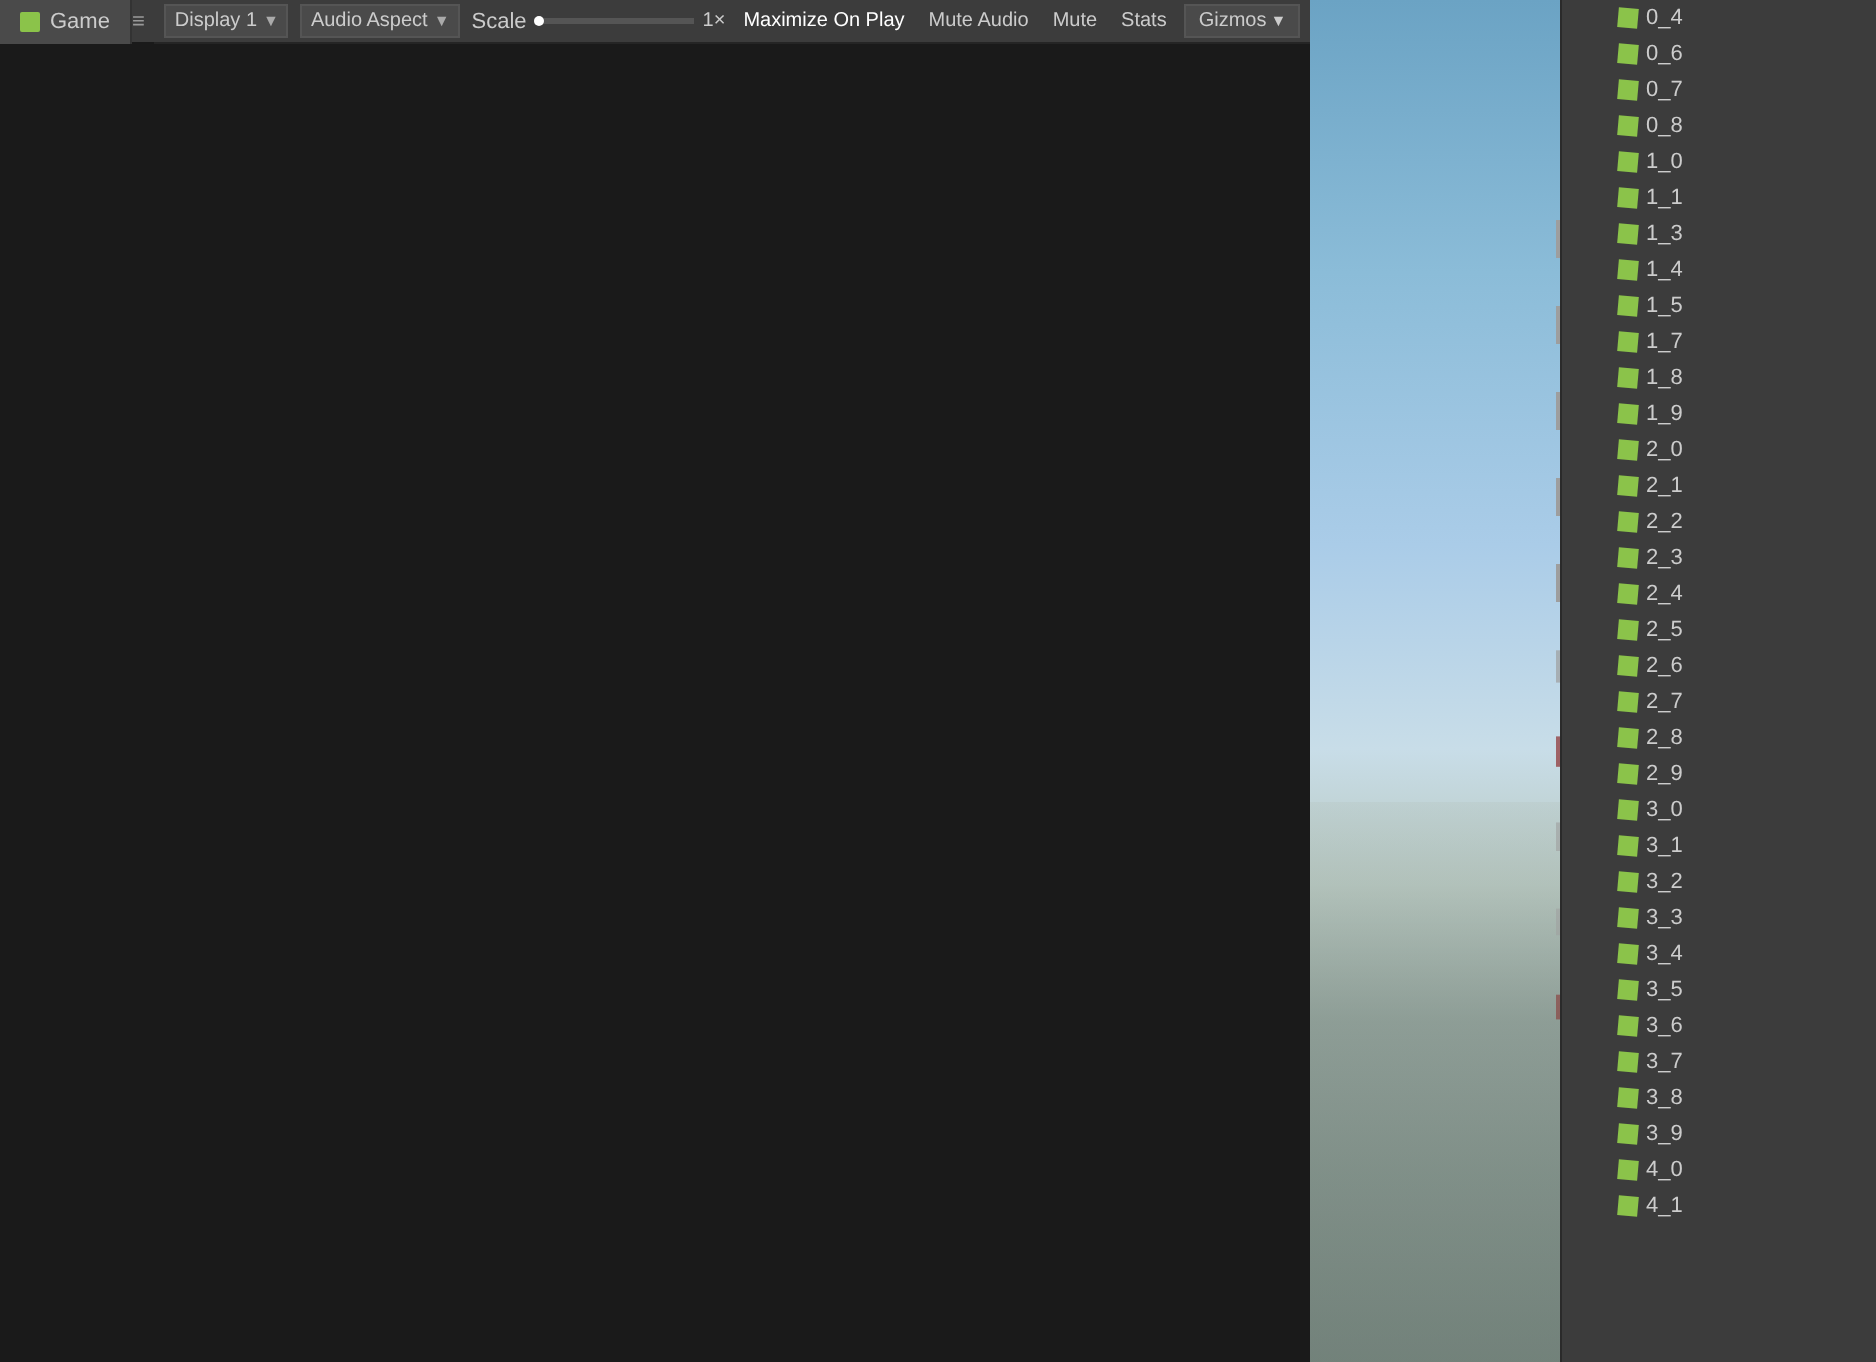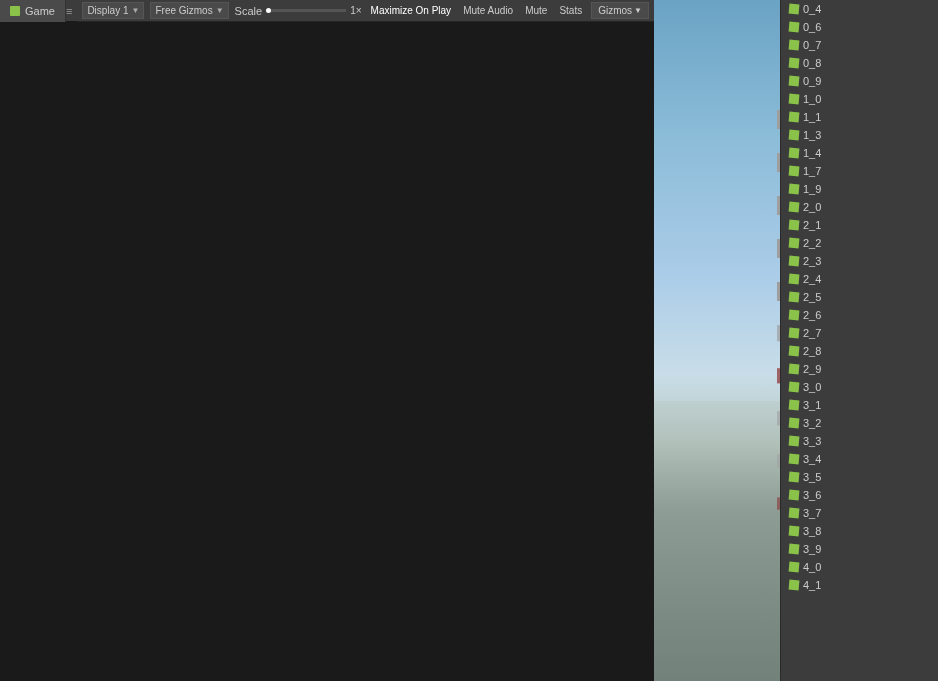--- a/index.html
+++ b/index.html
@@ -141,20 +141,21 @@
 
     
     .right-sidebar {
       width: 158px;
       height: 681px;
       background: #3c3c3c;
       border-left: 1px solid #2a2a2a;
       overflow-y: auto;
       display: flex;
       flex-direction: column;
+      padding-left: 20px;
     }
 
     .sidebar-list {
       display: flex;
       flex-direction: column;
     }
 
     .sidebar-item {
       height: 18px;
       display: flex;
@@ -252,21 +253,21 @@
     <div style="flex:1;"></div>
     <div class="tab-menu-icon">≡</div>
   </div>
 
   <div class="game-toolbar">
     <div class="toolbar-select">
       <span>Display 1</span>
       <span class="arrow">▼</span>
     </div>
     <div class="toolbar-select">
-      <span>Free Gizmos</span>
+      <span>Audio Aspect</span>
       <span class="arrow">▼</span>
     </div>
     <div class="scale-slider">
       <span>Scale</span>
       <div class="scale-track">
         <div style="position:absolute;left:0;top:-1px;width:5px;height:5px;background:#fff;border-radius:50%;"></div>
       </div>
       <span class="scale-value">1×</span>
     </div>
     <div class="toolbar-text-btn active">Maximize On Play</div>
@@ -812,41 +813,45 @@
       <div class="sidebar-item">
         <span style="display: inline-block; width: 10px; height: 10px; background: rgb(139, 195, 74); position: relative; transform: rotate(5deg); flex-shrink: 0;"></span>
         <span>0_7</span>
       </div>
       <div class="sidebar-item">
         <span style="display: inline-block; width: 10px; height: 10px; background: rgb(139, 195, 74); position: relative; transform: rotate(5deg); flex-shrink: 0;"></span>
         <span>0_8</span>
       </div>
       <div class="sidebar-item">
         <span style="display: inline-block; width: 10px; height: 10px; background: rgb(139, 195, 74); position: relative; transform: rotate(5deg); flex-shrink: 0;"></span>
-        <span>0_9</span>
-      </div>
-      <div class="sidebar-item">
-        <span style="display: inline-block; width: 10px; height: 10px; background: rgb(139, 195, 74); position: relative; transform: rotate(5deg); flex-shrink: 0;"></span>
         <span>1_0</span>
       </div>
       <div class="sidebar-item">
         <span style="display: inline-block; width: 10px; height: 10px; background: rgb(139, 195, 74); position: relative; transform: rotate(5deg); flex-shrink: 0;"></span>
         <span>1_1</span>
       </div>
       <div class="sidebar-item">
         <span style="display: inline-block; width: 10px; height: 10px; background: rgb(139, 195, 74); position: relative; transform: rotate(5deg); flex-shrink: 0;"></span>
         <span>1_3</span>
       </div>
       <div class="sidebar-item">
         <span style="display: inline-block; width: 10px; height: 10px; background: rgb(139, 195, 74); position: relative; transform: rotate(5deg); flex-shrink: 0;"></span>
         <span>1_4</span>
       </div>
       <div class="sidebar-item">
         <span style="display: inline-block; width: 10px; height: 10px; background: rgb(139, 195, 74); position: relative; transform: rotate(5deg); flex-shrink: 0;"></span>
+        <span>1_5</span>
+      </div>
+      <div class="sidebar-item">
+        <span style="display: inline-block; width: 10px; height: 10px; background: rgb(139, 195, 74); position: relative; transform: rotate(5deg); flex-shrink: 0;"></span>
         <span>1_7</span>
+      </div>
+      <div class="sidebar-item">
+        <span style="display: inline-block; width: 10px; height: 10px; background: rgb(139, 195, 74); position: relative; transform: rotate(5deg); flex-shrink: 0;"></span>
+        <span>1_8</span>
       </div>
       <div class="sidebar-item">
         <span style="display: inline-block; width: 10px; height: 10px; background: rgb(139, 195, 74); position: relative; transform: rotate(5deg); flex-shrink: 0;"></span>
         <span>1_9</span>
       </div>
       <div class="sidebar-item">
         <span style="display: inline-block; width: 10px; height: 10px; background: rgb(139, 195, 74); position: relative; transform: rotate(5deg); flex-shrink: 0;"></span>
         <span>2_0</span>
       </div>
       <div class="sidebar-item">

